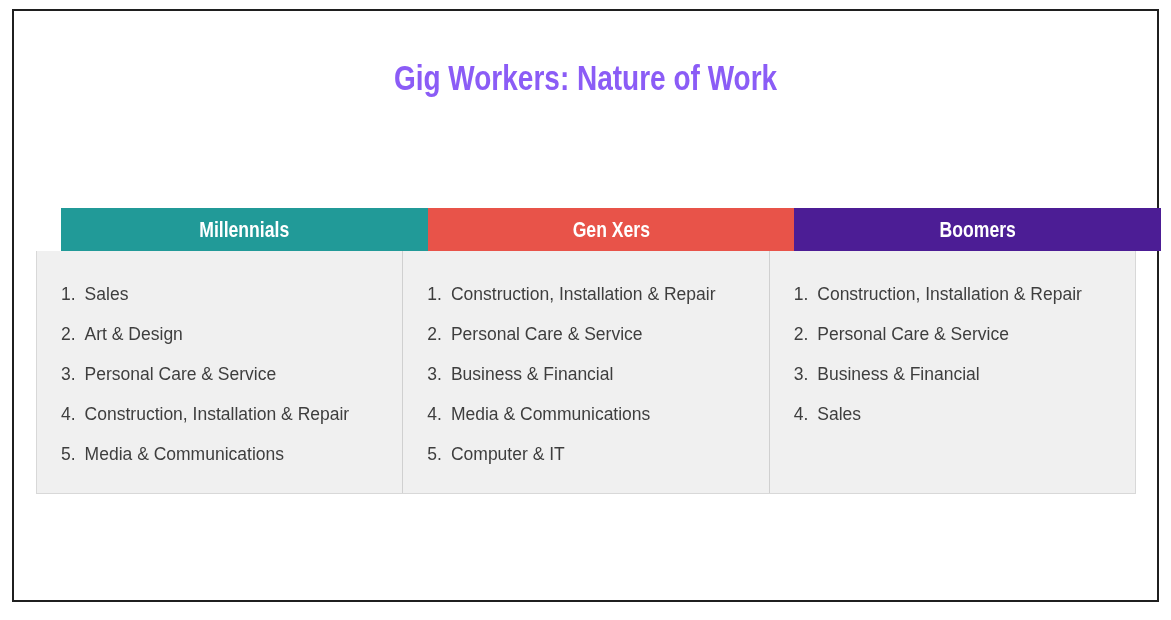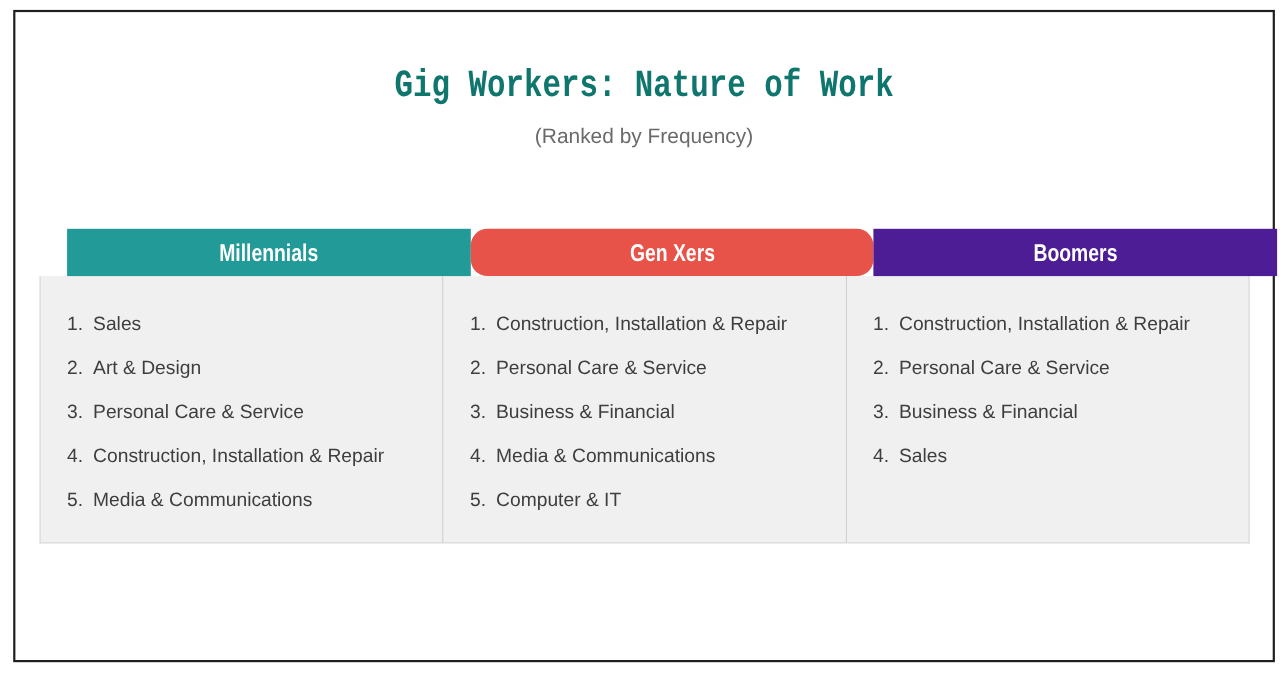--- a/index.html
+++ b/index.html
@@ -19,23 +19,22 @@
     pointer-events:none;
   }
   .title{
     position:absolute;
     left:0;top:58px;
     width:1171px;
     margin:0;
     text-align:center;
     font-size:35px;
     font-weight:bold;
-    color:#0f766e;
+    color:#8b5cf6;
     letter-spacing:0px;
-    font-family:Liberation Mono, monospace;
   }
   .condensed{
     display:inline-block;
     transform:scaleX(0.8);
     transform-origin:center center;
     white-space:nowrap;
   }
   .subtitle{
     position:absolute;
     left:0;top:114px;
@@ -98,29 +97,28 @@
   }
 </style>
 </head>
 <body>
 
 <div class="canvas">
   <div class="frame"></div>
 
   <h1 class="title"><span class="condensed">Gig Workers: Nature of Work</span></h1>
 
-  <div class="subtitle">(Ranked by Frequency)</div>
 
   <div class="table">
 
     <div class="thead">
       <div class="th" style="background: rgb(33, 154, 152);">
           <span class="condensed">Millennials</span>
         </div>
-      <div class="th" style="background: rgb(232, 83, 73); border-radius: 15px;">
+      <div class="th" style="background: rgb(232, 83, 73);">
           <span class="condensed">Gen Xers</span>
         </div>
       <div class="th" style="background: #4c1d95;">
           <span class="condensed">Boomers</span>
         </div>
     </div>
 
     <div class="tbody">
 
       <div class="col">

